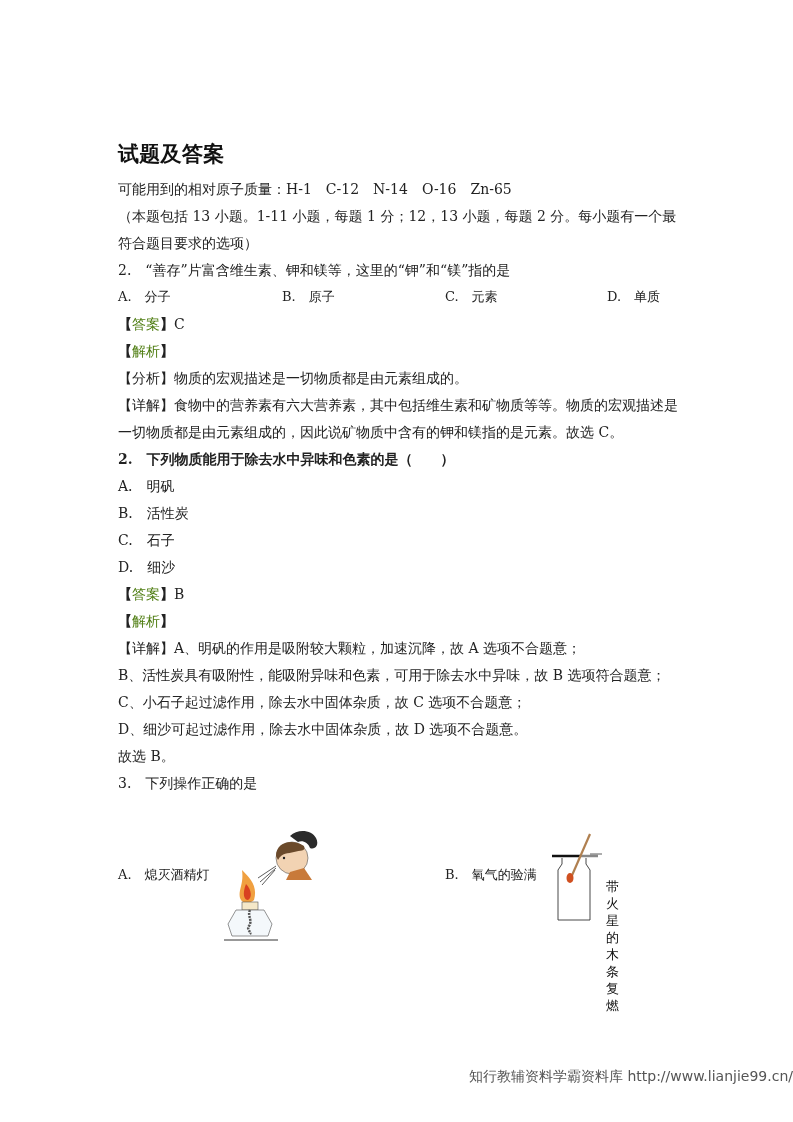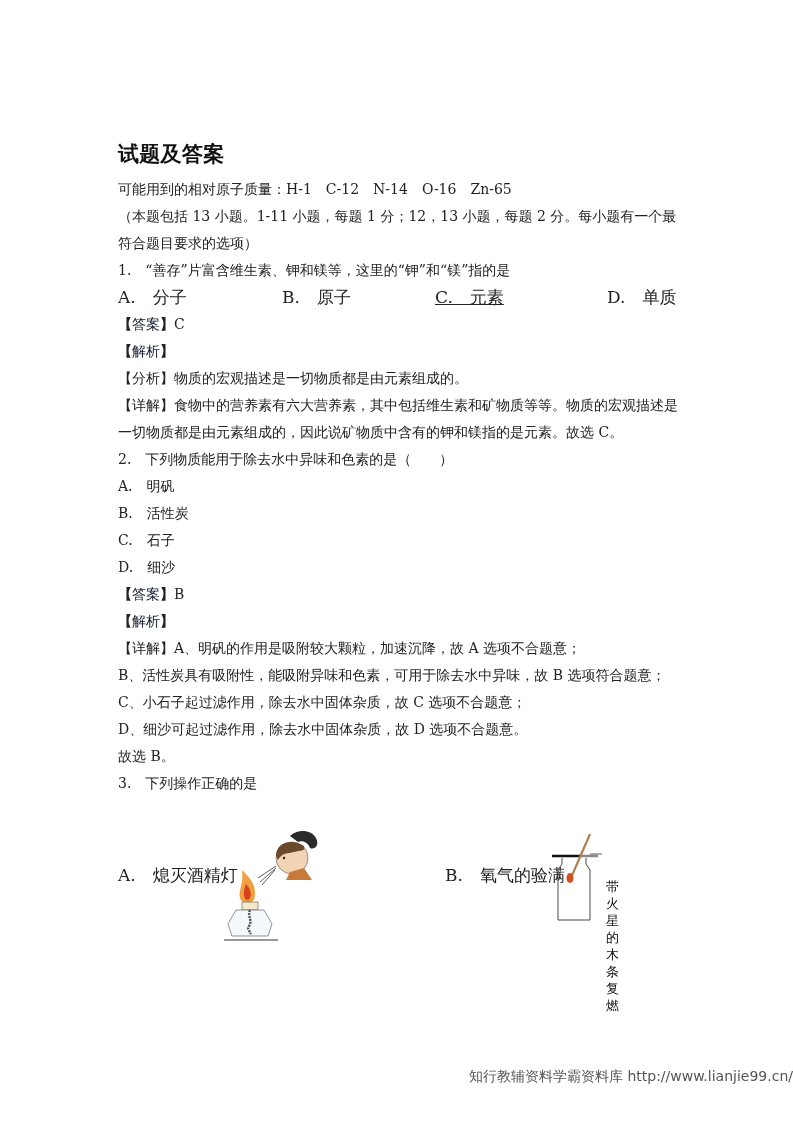--- a/index.html
+++ b/index.html
@@ -2,57 +2,57 @@
 <html><head>
 <meta charset="utf-8">
 <style>
   html, body { margin:0; padding:0; background:#ffffff; }
   body { width:793px; height:1122px; position:relative; overflow:hidden;
          font-family:"DejaVu Serif","Liberation Serif",serif; color:#222; }
   .page { position:absolute; left:0; top:0; width:793px; height:1122px; }
   .title { position:absolute; left:118px; width:570px; font-size:21px; font-weight:bold;
            line-height:28px; letter-spacing:0.3px; color:#111; }
   .line { position:absolute; left:118px; font-size:14px; line-height:18px; white-space:nowrap; color:#222; }
-  .lbl { color:#0f172a; }
+  .lbl { color:#4d7c0f; }
   .bk { color:#222; font-weight:bold; }
-  .opt { position:absolute; font-size:17px; line-height:18px; white-space:nowrap; }
+  .opt { position:absolute; font-size:13px; line-height:18px; white-space:nowrap; }
   .footer { position:absolute; left:0; width:793px; top:1068px; text-align:right;
             font-family:"DejaVu Sans","Liberation Sans",sans-serif; font-size:14px; color:#555; }
   .fig { position:absolute; }
   .figlabel { position:absolute; font-family:"DejaVu Sans","Liberation Sans",sans-serif;
               font-size:13px; line-height:17px; color:#111; width:18px;margin-top:48px; }
 </style>
 </head>
 <body>
 
 <div class="page">
 
   <div class="title" style="top:140px;">试题及答案</div>
 
   <div class="line" style="top:180px;">可能用到的相对原子质量：H-1　C-12　N-14　O-16　Zn-65</div>
   <div class="line" style="top:207px;">（本题包括 13 小题。1-11 小题，每题 1 分；12，13 小题，每题 2 分。每小题有一个最</div>
   <div class="line" style="top:234px;">符合题目要求的选项）</div>
 
-  <div class="line" style="top:261px;">1.　“善存”片富含维生素、钾和镁等，这里的“钾”和“镁”指的是</div>
+  <div class="line" style="top:261px;">2.　“善存”片富含维生素、钾和镁等，这里的“钾”和“镁”指的是</div>
   <div class="opt" style="top:288px; left:118px;">A.　分子</div>
   <div class="opt" style="top:288px; left:282px;">B.　原子</div>
-  <div class="opt" style="top:288px; left:435px;text-decoration:underline;">C.　元素</div>
+  <div class="opt" style="top:288px; left:445px;">C.　元素</div>
   <div class="opt" style="top:288px; left:607px;">D.　单质</div>
 
   <div class="line" style="top:315px;">
     <span class="bk">【</span><span class="lbl">答案</span><span class="bk">】</span><span>C</span>
   </div>
   <div class="line" style="top:342px;">
     <span class="bk">【</span><span class="lbl">解析</span><span class="bk">】</span>
   </div>
   <div class="line" style="top:369px;">【分析】物质的宏观描述是一切物质都是由元素组成的。</div>
   <div class="line" style="top:396px;">【详解】食物中的营养素有六大营养素，其中包括维生素和矿物质等等。物质的宏观描述是</div>
   <div class="line" style="top:423px;">一切物质都是由元素组成的，因此说矿物质中含有的钾和镁指的是元素。故选 C。</div>
 
-  <div class="line" style="top:450px;">2.　下列物质能用于除去水中异味和色素的是（　　）</div>
+  <div class="line" style="top:450px;font-weight:bold;">2.　下列物质能用于除去水中异味和色素的是（　　）</div>
   <div class="line" style="top:477px;">A.　明矾</div>
   <div class="line" style="top:504px;">B.　活性炭</div>
   <div class="line" style="top:531px;">C.　石子</div>
   <div class="line" style="top:558px;">D.　细沙</div>
   <div class="line" style="top:585px;">
     <span class="bk">【</span><span class="lbl">答案</span><span class="bk">】</span><span>B</span>
   </div>
   <div class="line" style="top:612px;">
     <span class="bk">【</span><span class="lbl">解析</span><span class="bk">】</span>
   </div>

